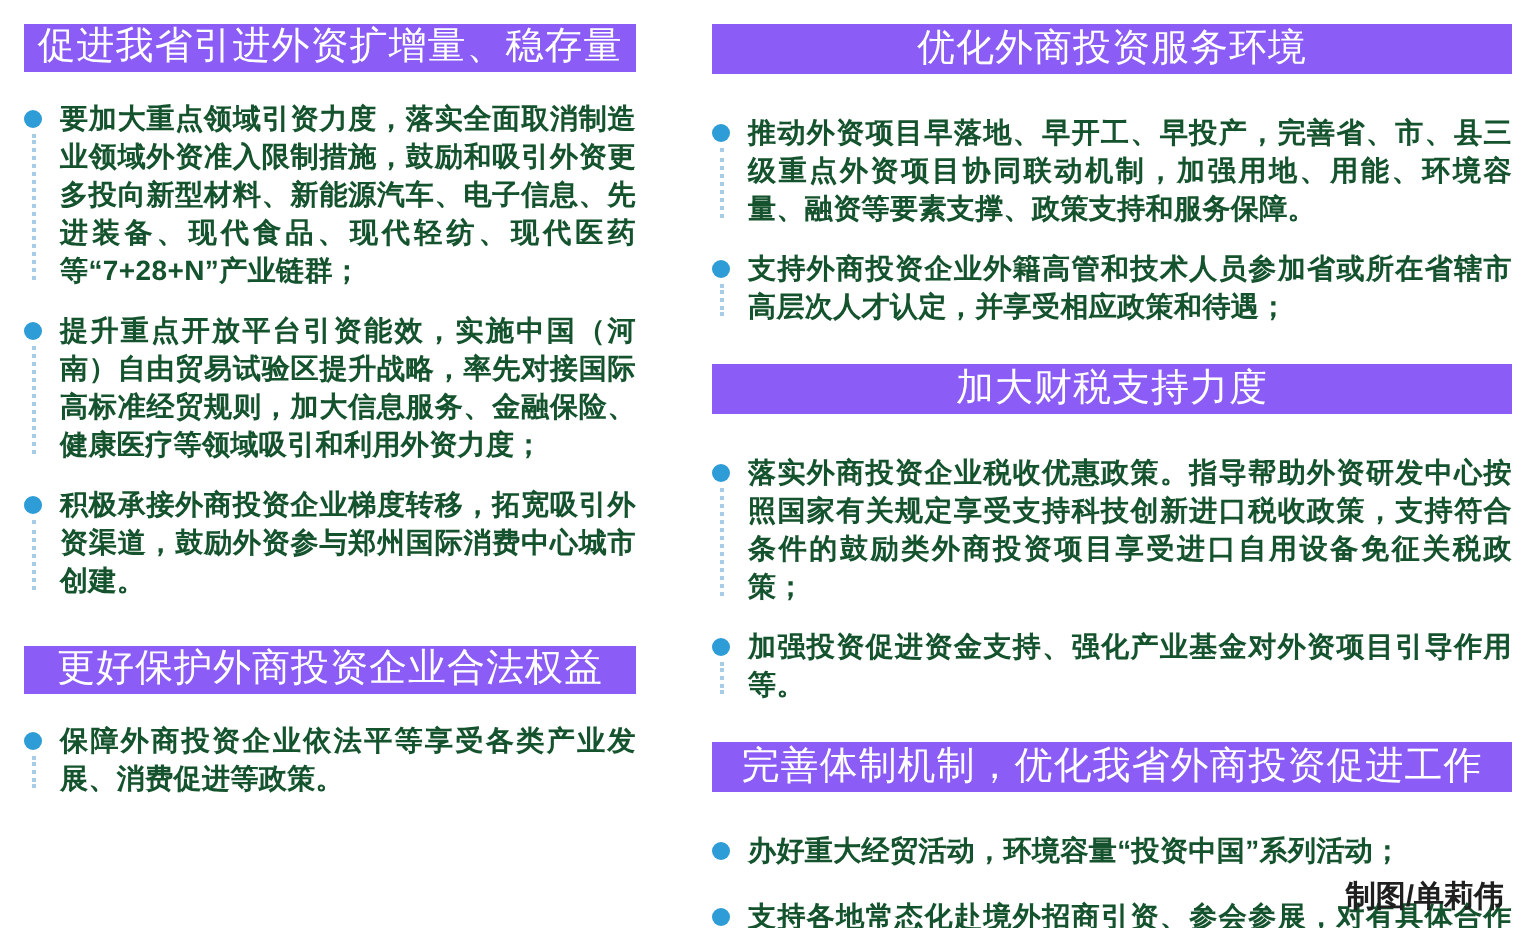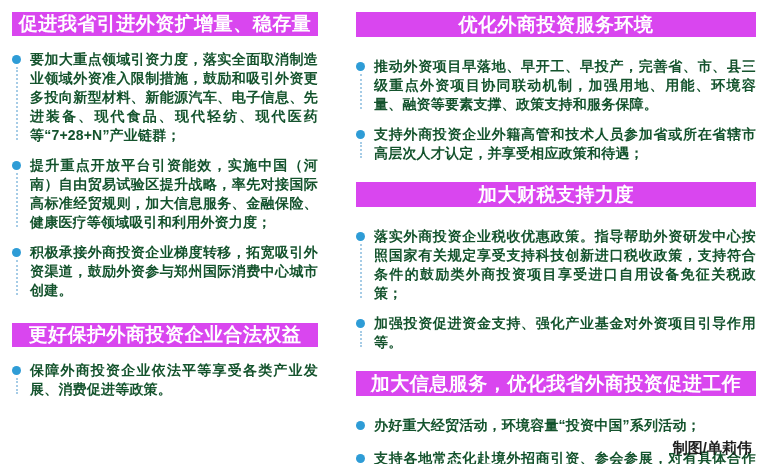--- a/index.html
+++ b/index.html
@@ -12,24 +12,24 @@
     display:flex;
     gap:38px;
     overflow:hidden;
     font-family:"Liberation Sans","DejaVu Sans",sans-serif;
   }
   .col { display:flex; flex-direction:column; }
   .col-left  { width:306px; flex-shrink:0; }
   .col-right { width:400px; flex-shrink:0; }
 
   .section-header {
-    background:#d946ef;
+    background:#8b5cf6;
     color:#ffffff;
     font-size:19px;
-    font-weight:bold;
+    font-weight:normal;
     text-align:center;
     line-height:24px;
     height:24px;
     letter-spacing:0.5px;
     white-space:nowrap;
     overflow:hidden;
   }
   .col-left  .section-header { margin-bottom:14px; }
   .col-right .section-header { margin-bottom:20px; height:25px; line-height:25px; }
 
@@ -154,21 +154,21 @@
       <div class="bullet-item">
         <div class="marker">
           <div class="dot"></div>
           <div class="vline"></div>
         </div>
         <div class="bullet-text">加强投资促进资金支持、强化产业基金对外资项目引导作用等。</div>
       </div>
     </div>
 
     <div class="section">
-      <div class="section-header">加大信息服务，优化我省外商投资促进工作</div>
+      <div class="section-header">完善体制机制，优化我省外商投资促进工作</div>
 
       <div class="bullet-item">
         <div class="marker">
           <div class="dot"></div>
           <div class="vline"></div>
         </div>
         <div class="bullet-text">办好重大经贸活动，环境容量“投资中国”系列活动；</div>
       </div>
 
       <div class="bullet-item">

